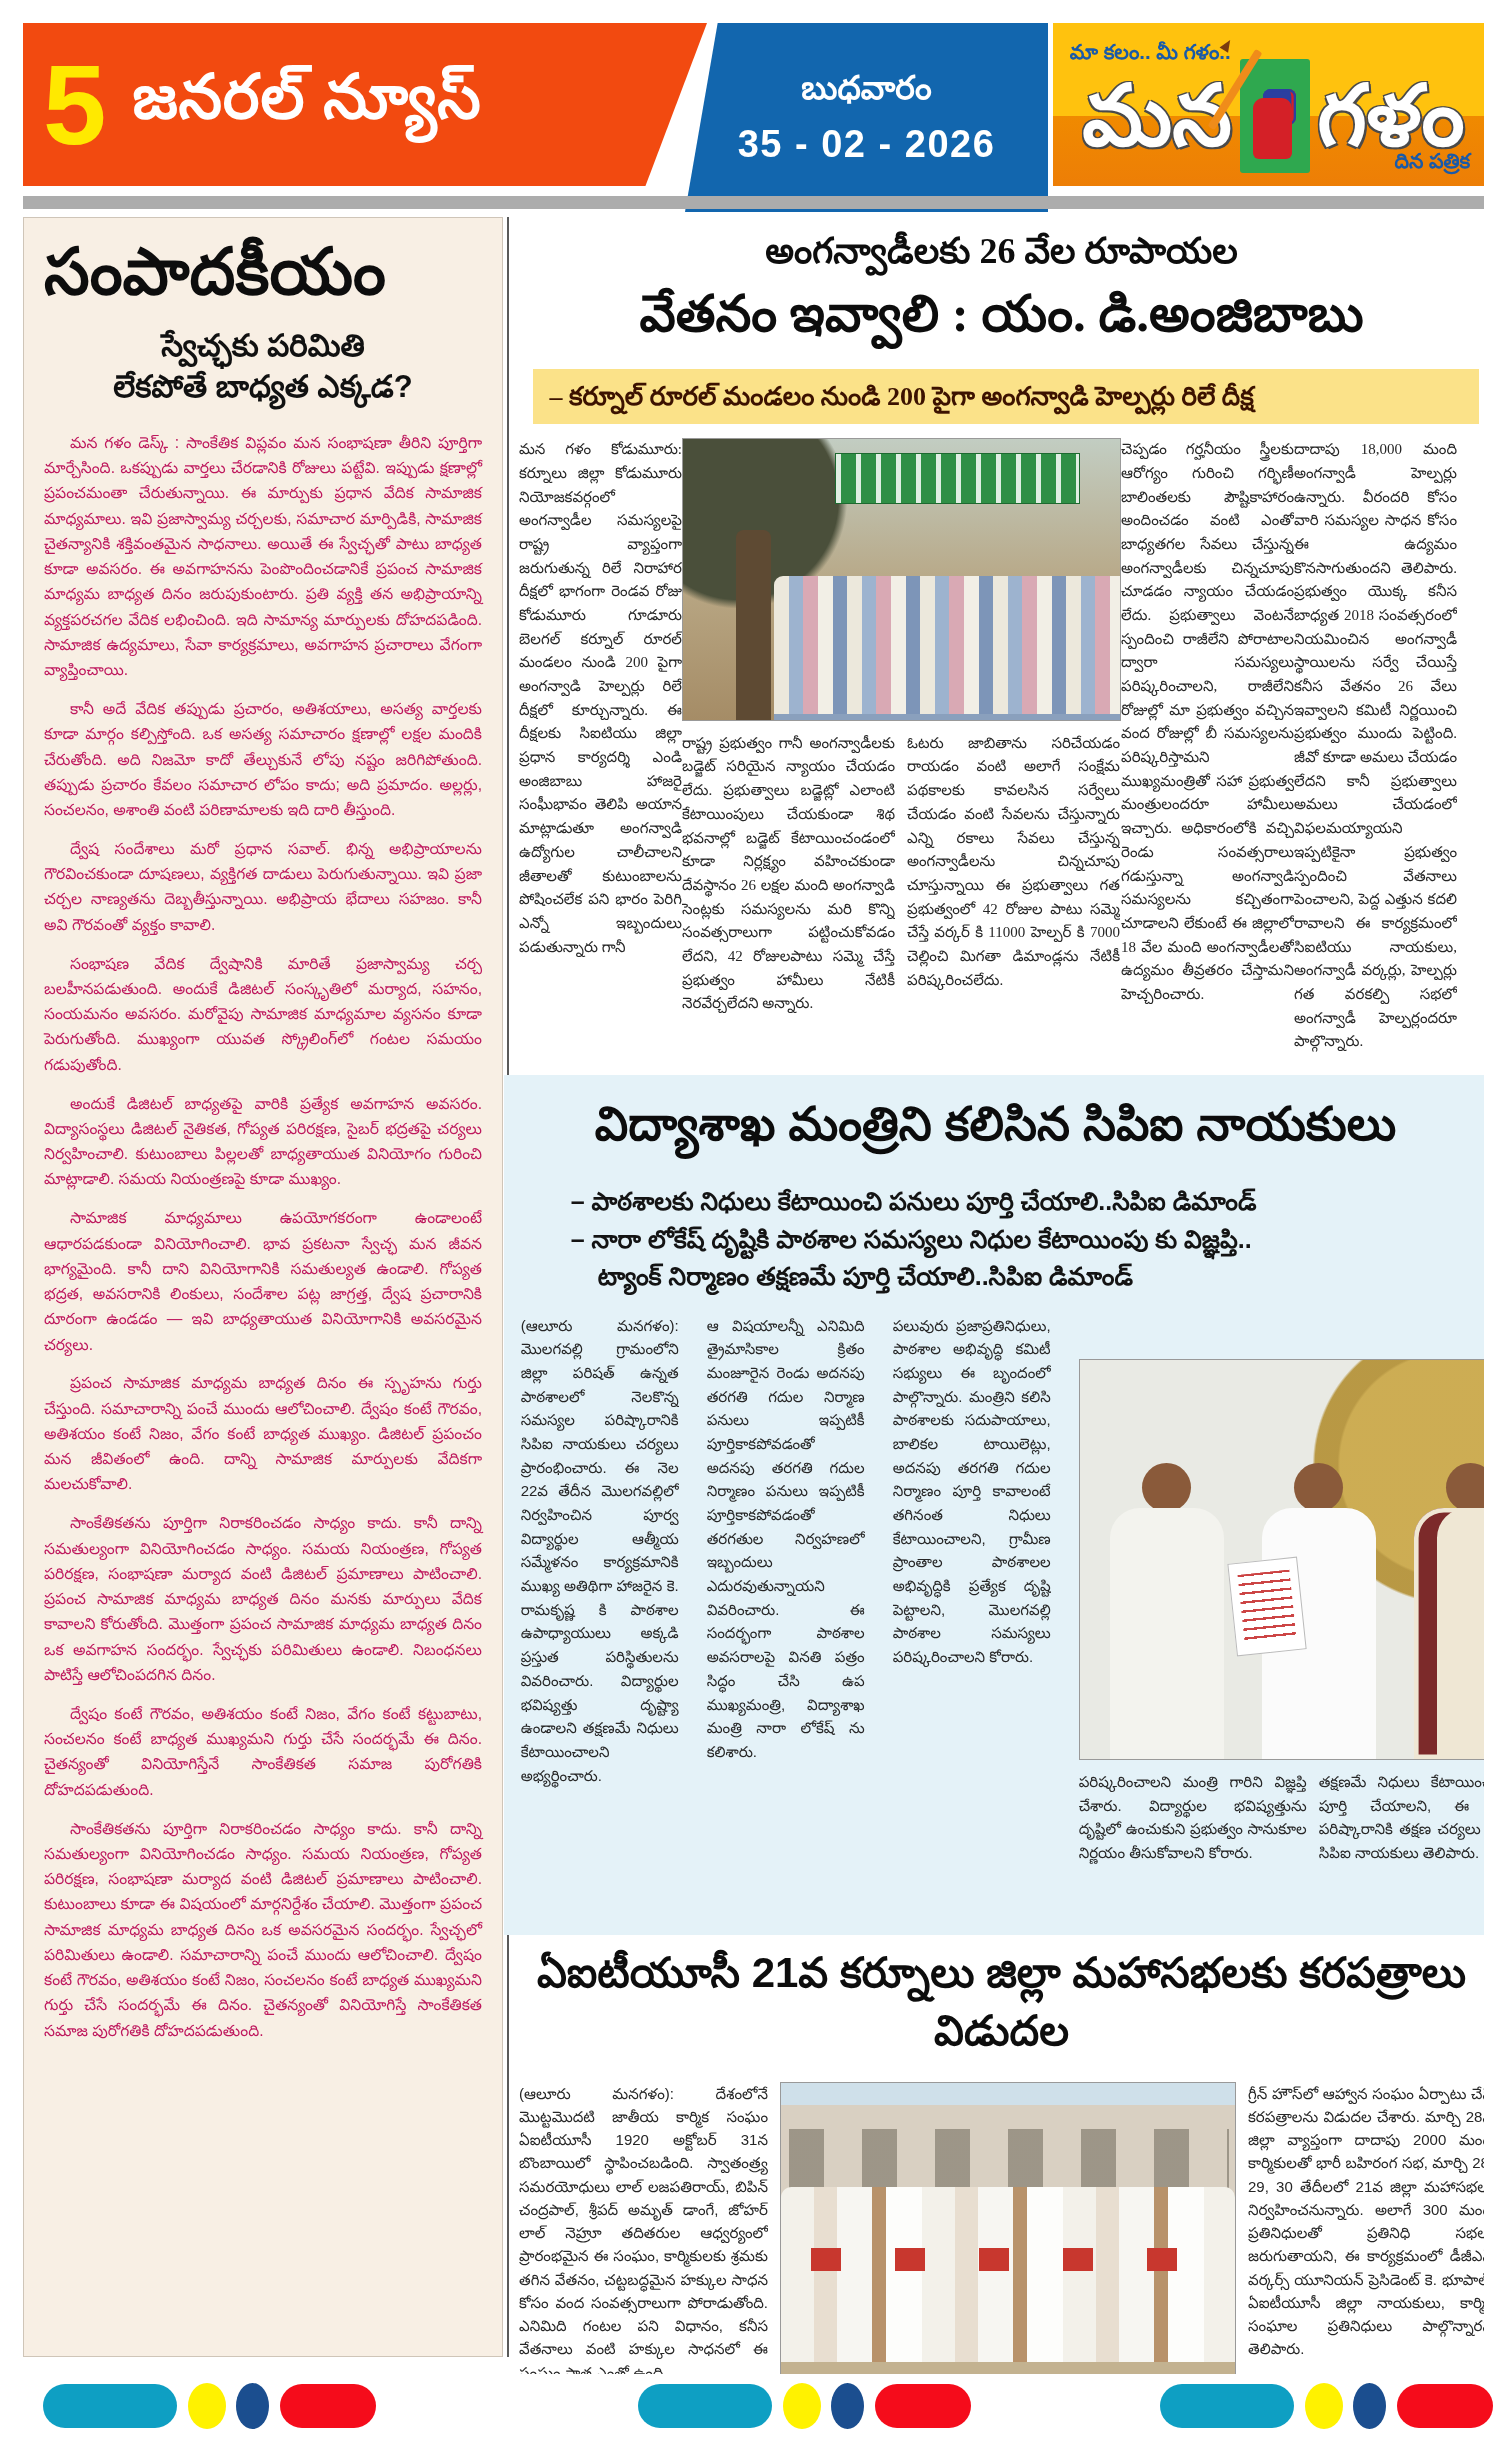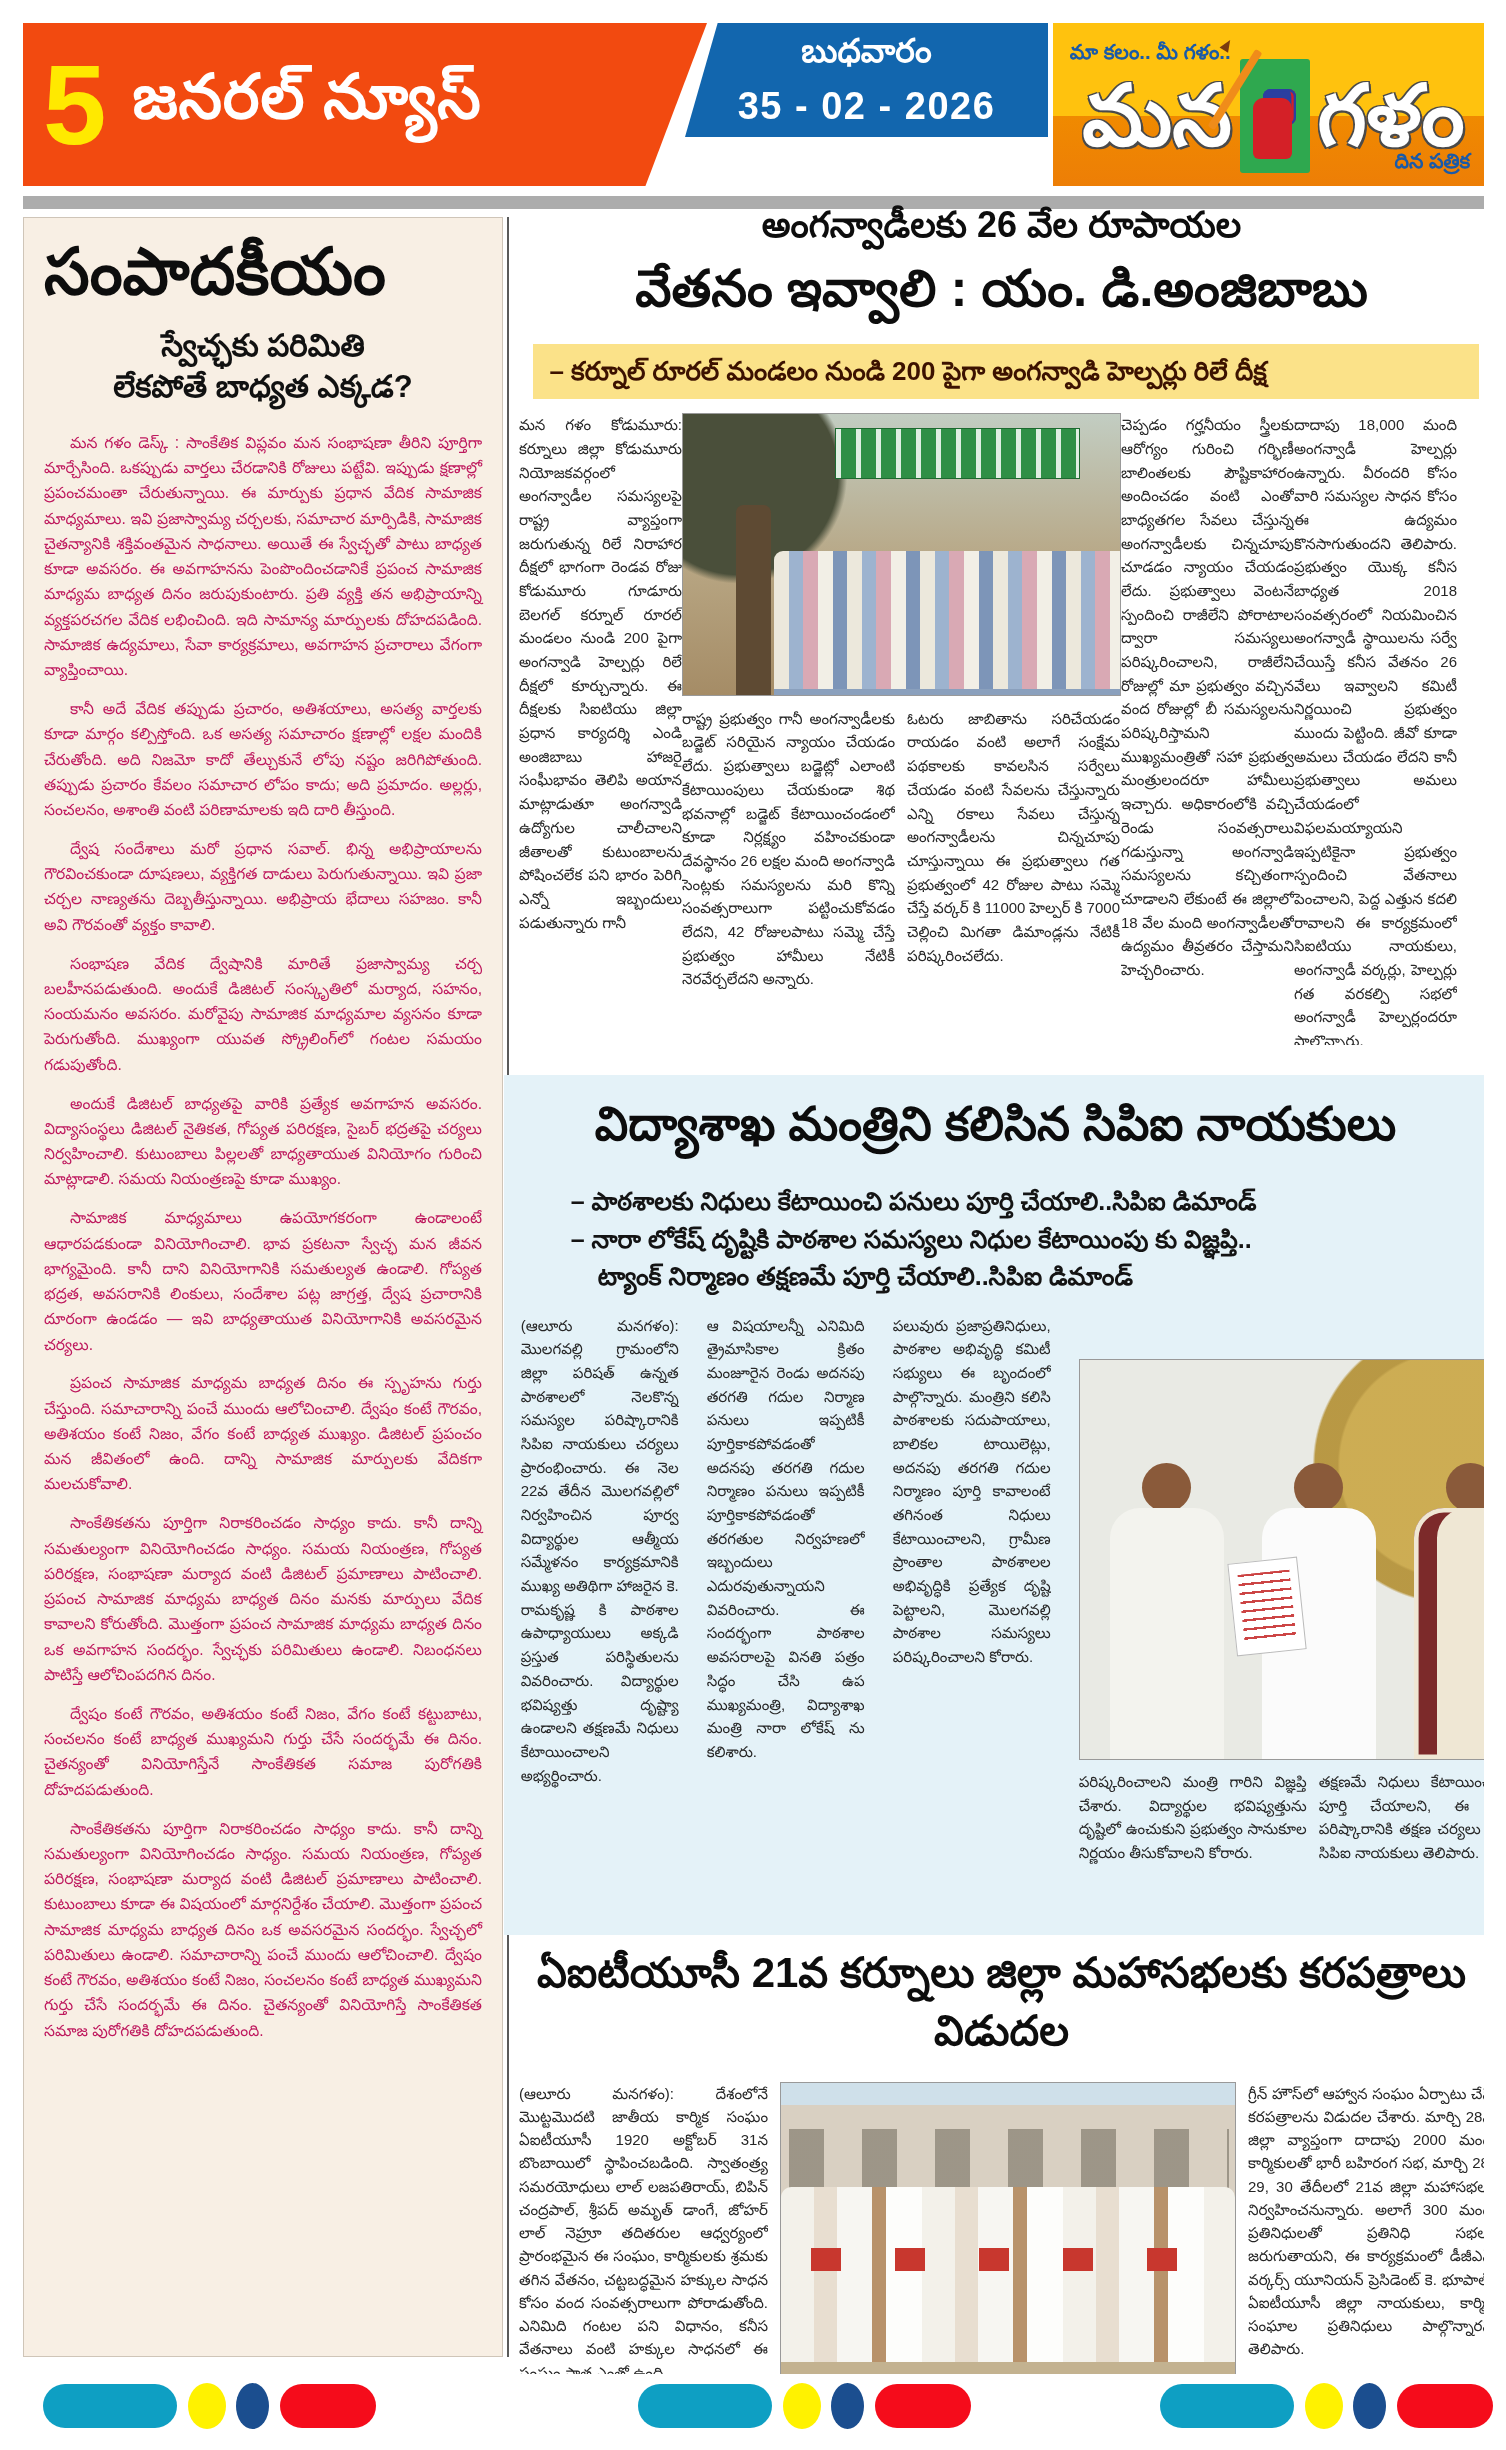--- a/index.html
+++ b/index.html
@@ -11,21 +11,21 @@
   
   .header{position:absolute;left:23px;top:23px;width:1461px;height:163px;}
   .hdr-orange{
     position:absolute;left:0;top:0;width:684px;height:163px;background:#f24a10;
     clip-path:polygon(0 0,100% 0,91% 100%,0 100%);
     display:flex;align-items:center;gap:26px;padding-left:20px;box-sizing:border-box;
   }
   .page-num{color:#ffe900;font-size:114px;font-weight:800;line-height:1;}
   .section-name{color:#ffffff;font-size:62px;font-weight:800;letter-spacing:0.8px;}
   .hdr-blue{
-    position:absolute;left:662px;top:0;width:363px;height:114px;background:#1266ae;
+    position:absolute;left:662px;top:0;width:363px;height:189px;background:#1266ae;
     clip-path:polygon(9% 0,100% 0,100% 100%,0 100%);
     display:flex;flex-direction:column;align-items:center;justify-content:center;gap:7.6px;
   }
   .weekday{color:#fff;font-size:33px;font-weight:700;}
   .date{color:#fff;font-size:38px;font-weight:800;letter-spacing:1.5px;}
   .masthead{
     position:absolute;left:1030px;top:0;width:431px;height:163px;
     background:linear-gradient(180deg,#ffc20e 0%,#ffc20e 57%,#f08a00 57%,#ed7e06 100%);
     overflow:hidden;
   }
@@ -51,21 +51,21 @@
     padding:20px 20px 15px 20px;overflow:hidden;
   }
   .edit-title{font-size:65px;font-weight:800;color:#0d0d0d;line-height:1.05;}
   .edit-sub{margin-top:20px;text-align:center;font-size:31px;font-weight:700;color:#111;line-height:1.3;}
   .edit-body{margin-top:23px;font-size:15.6px;line-height:1.62;text-align:justify;color:#be185d;}
   .edit-body p{margin:0 0 13.7px 0;text-indent:26px;}
 
   .v-rule{position:absolute;left:507px;top:217px;width:1.5px;height:2140px;background:#5a5a5a;}
 
   
-  .lead{position:absolute;left:519px;top:204px;width:965px;height:843px;overflow:hidden;}
+  .lead{position:absolute;left:519px;top:230px;width:965px;height:843px;overflow:hidden;font-family:Liberation Serif, serif;}
   .lead-kicker{text-align:center;font-size:36px;font-weight:800;color:#0d0d0d;}
   .lead-headline{text-align:center;font-size:51px;font-weight:800;color:#0d0d0d;margin-top:4.6px;}
   .lead-strap{
     margin:13.7px 4.6px 0 13.7px;background:#fbe289;color:#3c1200;
     font-size:26px;font-weight:800;padding:12px 16.7px;line-height:1.2;
   }
   .lead-body{display:flex;margin-top:13.7px;height:632px;}
   .lead-col{font-size:15px;line-height:1.58;text-align:justify;color:#262626;overflow:hidden;}
   .lead-col1{width:163px;flex:0 0 auto;}
   .lead-mid{width:439px;flex:0 0 auto;display:flex;flex-direction:column;gap:10.6px;}

